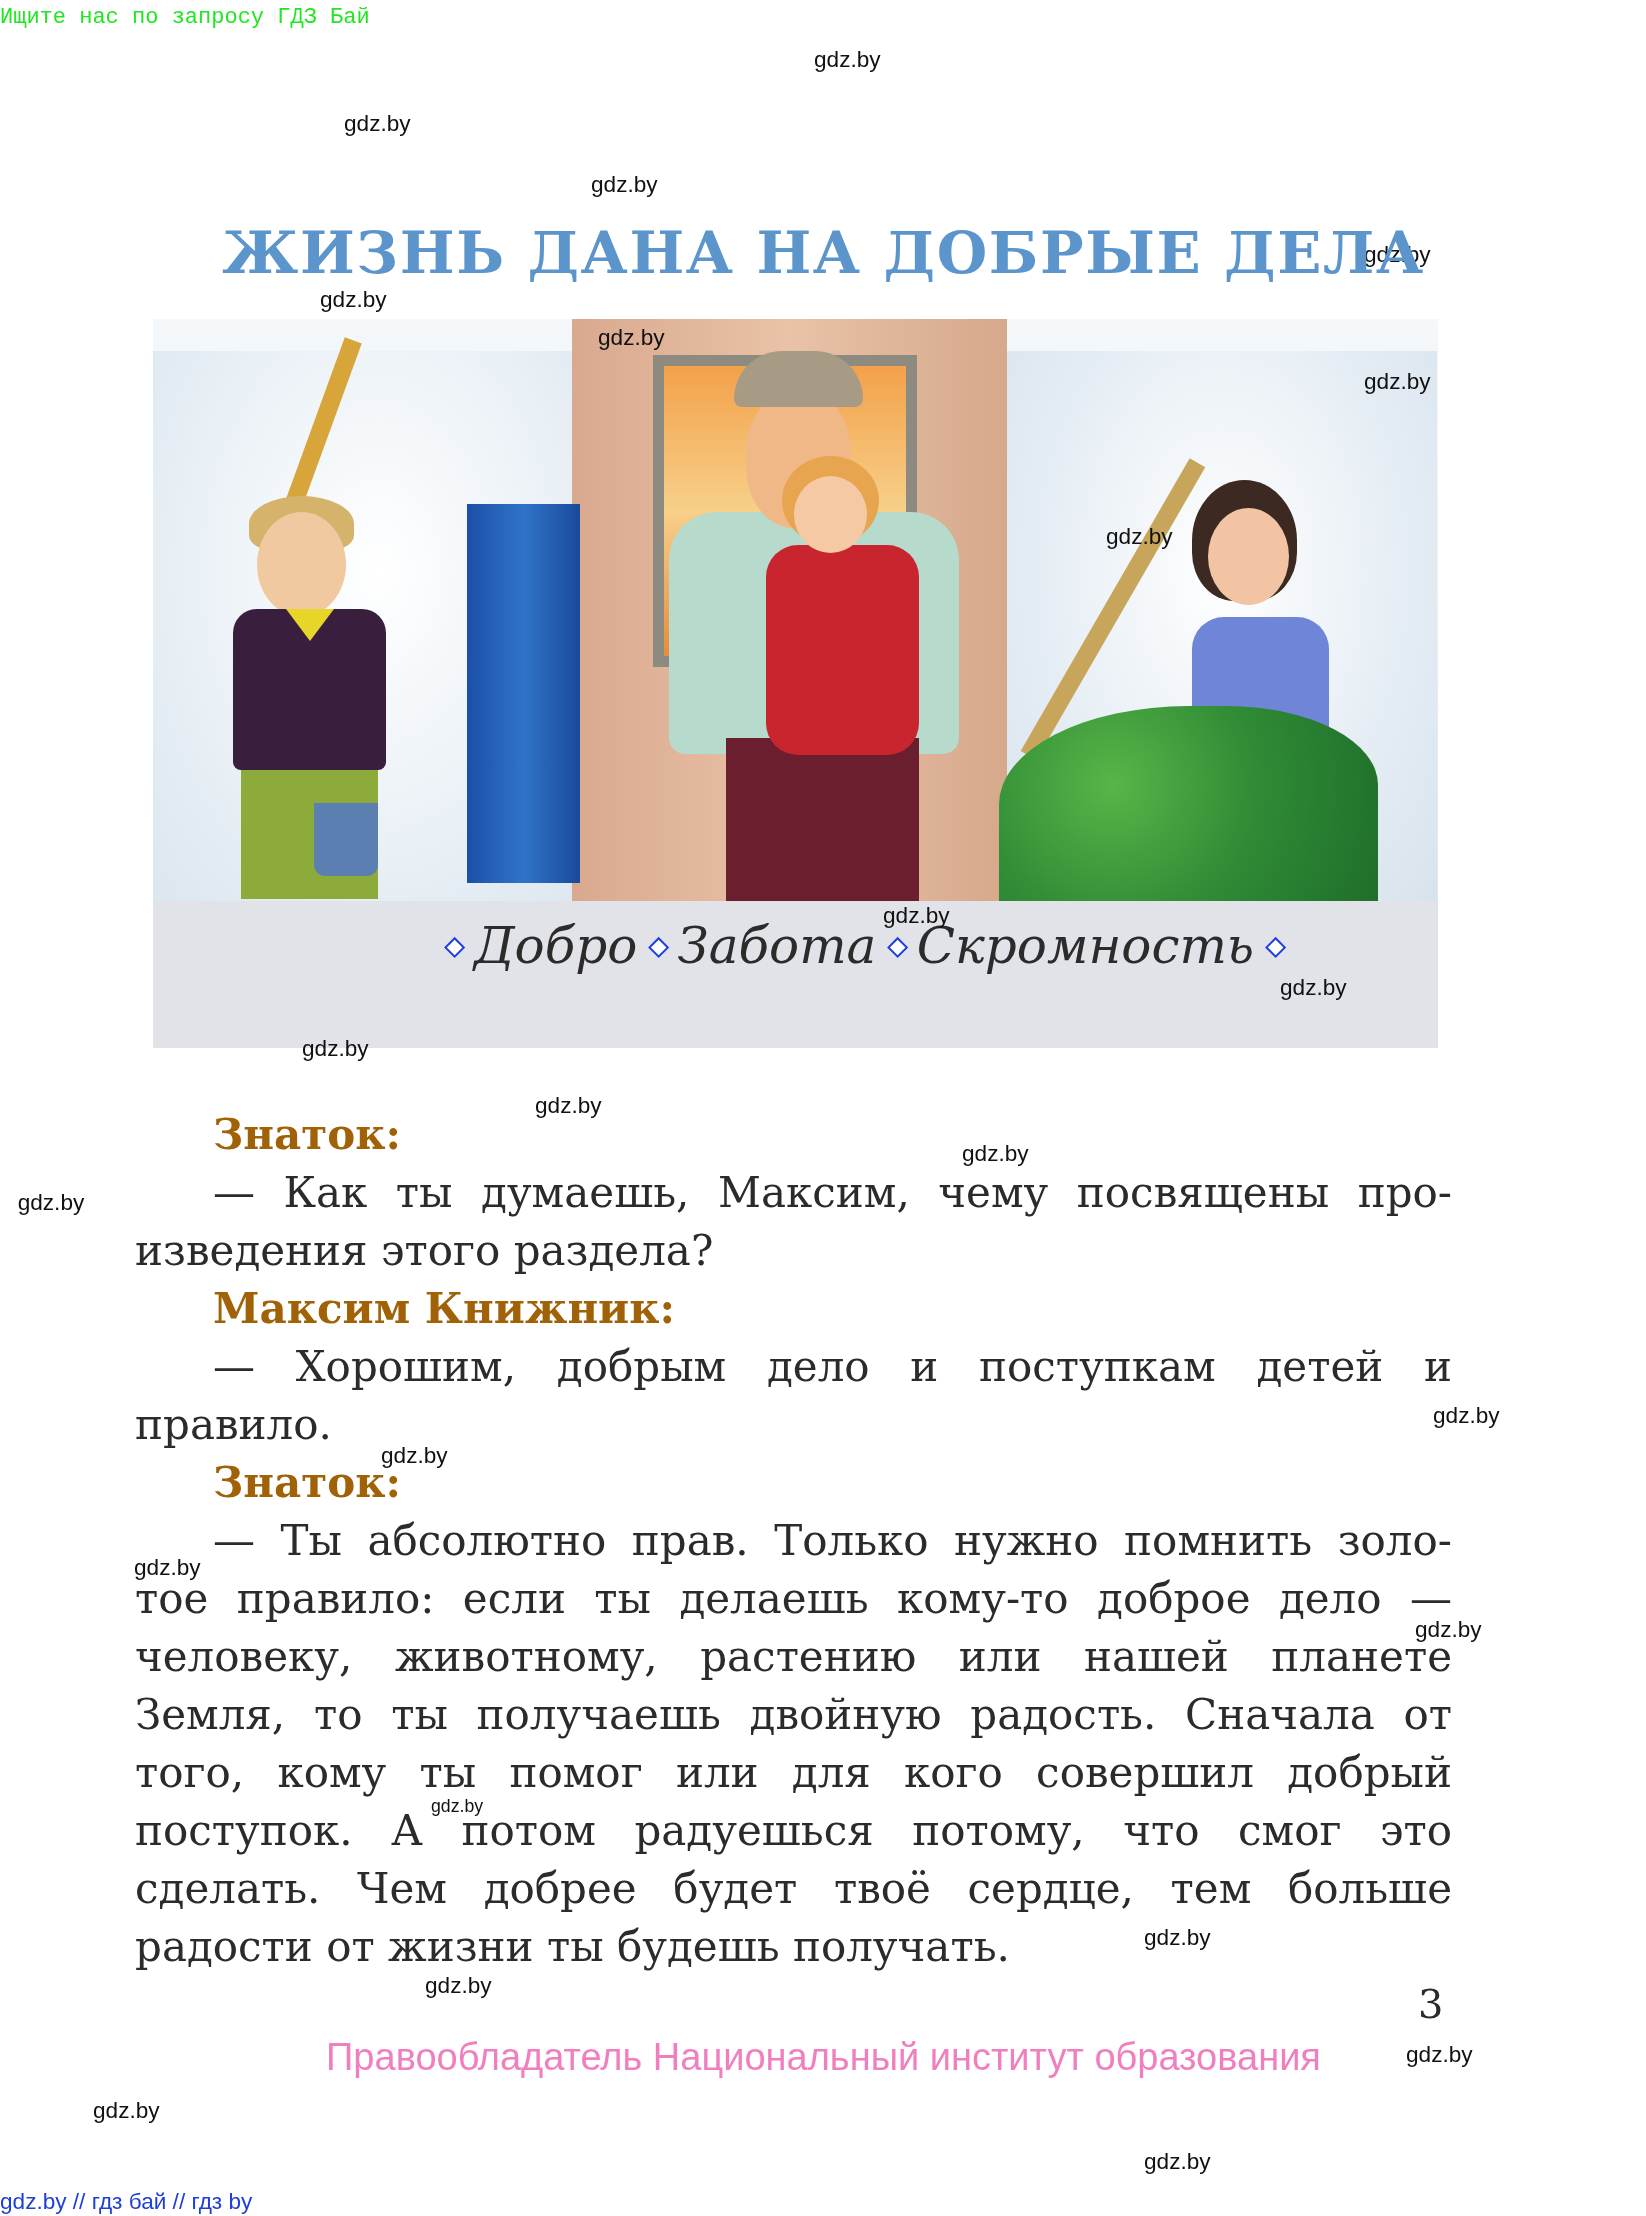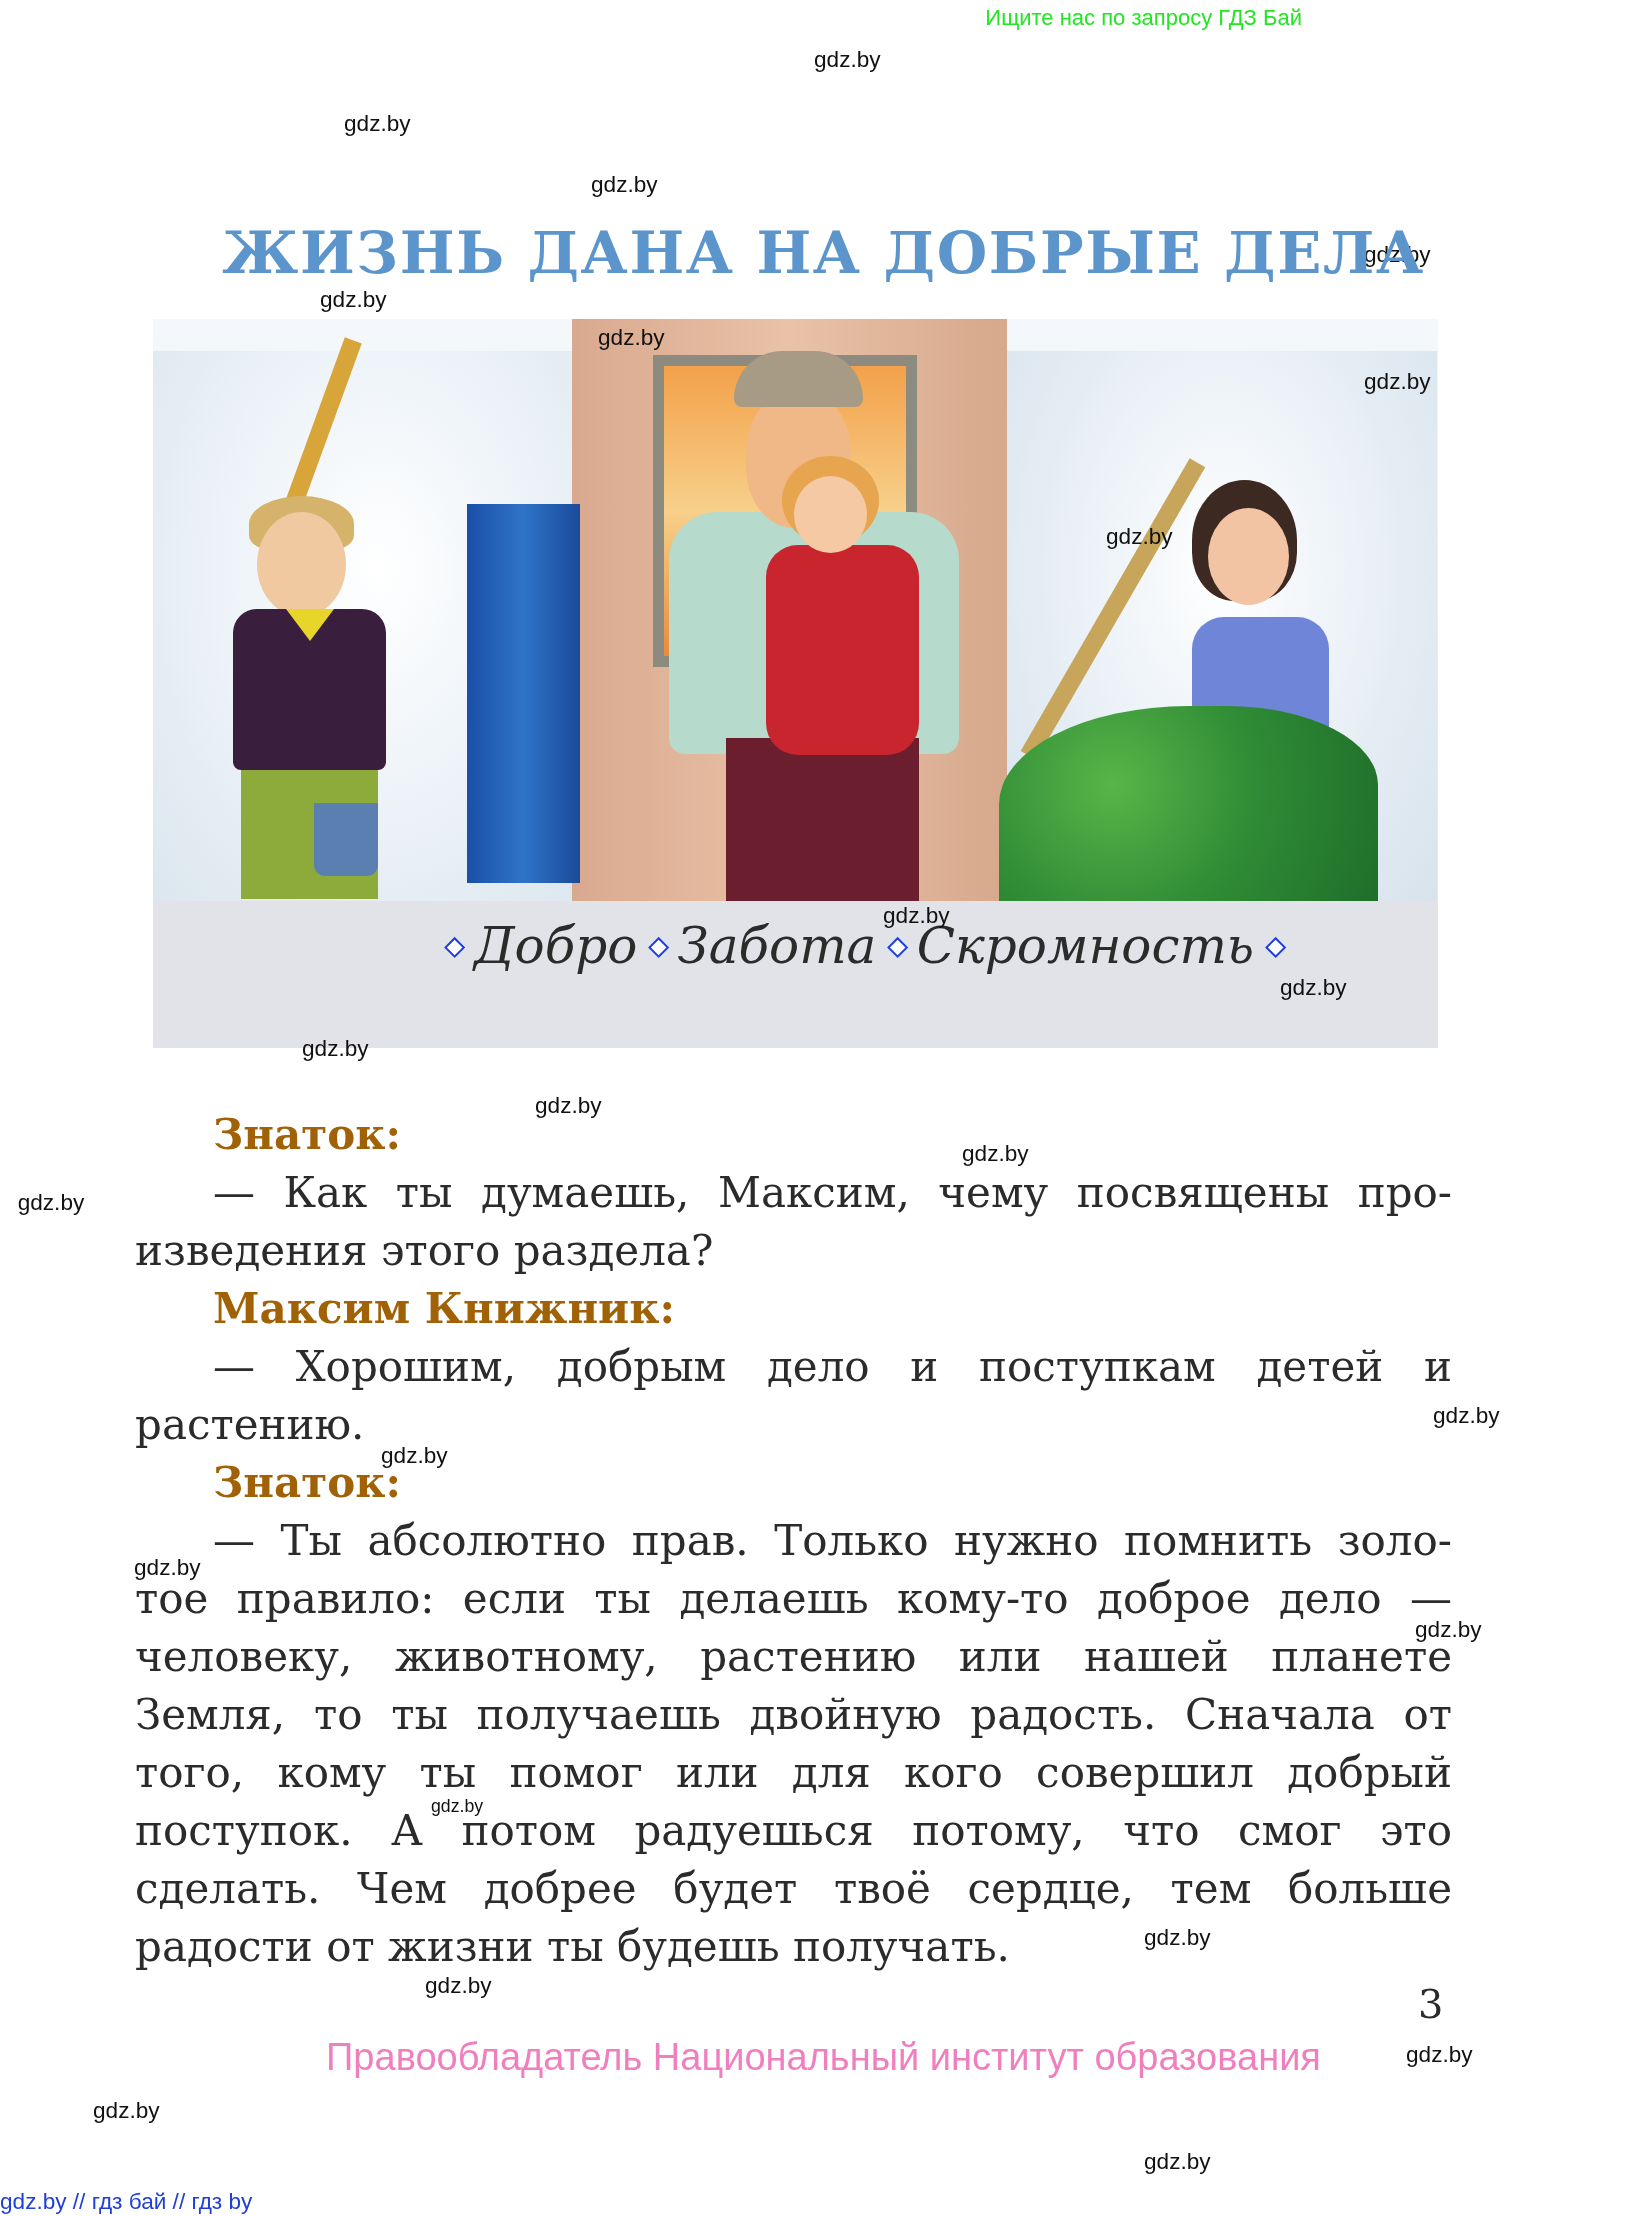--- a/index.html
+++ b/index.html
@@ -1,18 +1,18 @@
 <!DOCTYPE html>
 <html style="font-size:13px"><head>
 <meta charset="utf-8">
 <style>
   html, body { margin:0; padding:0; background:#ffffff; }
   body { width:1647px; height:2216px; position:relative; overflow:hidden; font-family:"DejaVu Serif", serif; }
   .abs { position:absolute; }
-  .top-banner { left:0; width:1302px; top:4.8px; text-align:right; color:#22e622; font-family:Liberation Sans, sans-serif; font-size:22px; }
+  .top-banner { left:0; width:1302px; top:4.8px; text-align:left; color:#22e622; font-family:Liberation Mono, monospace; font-size:22px; }
   .wm { position:absolute; font-family:"Liberation Sans", sans-serif; font-size:22.6px; color:#111; white-space:nowrap; }
   .title { left:0; width:1647px; top:219px; text-align:center; color:#5b95cb; font-family:"DejaVu Serif", serif; font-weight:bold; font-size:58px; letter-spacing:1.6px; }
   .illus { left:153px; top:319px; width:1285px; height:584px; overflow:hidden;
            background:linear-gradient(180deg,#f4f8fb 0%,#e6eef5 60%,#dfe9f1 100%); }
   .panel-left { position:absolute; left:0; top:32px; width:451px; height:551px;
            background:radial-gradient(ellipse at 50% 40%,#ffffff 0%,#e9f0f6 60%,#dbe6ee 100%); }
   .panel-mid { position:absolute; left:419px; top:0; width:435px; height:584px;
            background:linear-gradient(90deg,#d9a98f 0%,#e9c2a7 50%,#d6a88c 100%); }
   .window { position:absolute; left:500px; top:36px; width:242px; height:290px; border:11.3px solid #8d8a80;
            background:linear-gradient(180deg,#f3a14a 0%,#f7d08a 50%,#e98b3a 100%); }
@@ -121,21 +121,21 @@
 <span class="wm" style="left:535px;top:1093px">gdz.by</span>
 <span class="wm" style="left:962px;top:1141px">gdz.by</span>
 <span class="wm" style="left:17.7px;top:1190px">gdz.by</span>
 
 <div class="abs body-text" style="top:1106px">
   <span class="speaker">Знаток:</span>
   <span class="line indent">— Как ты думаешь, Максим, чему посвящены про-</span>
   <span class="line last">изведения этого раздела?</span>
   <span class="speaker">Максим Книжник:</span>
   <span class="line indent">— Хорошим, добрым дело и поступкам детей и</span>
-  <span class="line last">растению.</span>
+  <span class="line last">правило.</span>
   <span class="speaker">Знаток:</span>
   <span class="line indent">— Ты абсолютно прав. Только нужно помнить золо-</span>
   <span class="line">тое правило: если ты делаешь кому-то доброе дело —</span>
   <span class="line">человеку, животному, растению или нашей планете</span>
   <span class="line">Земля, то ты получаешь двойную радость. Сначала от</span>
   <span class="line">того, кому ты помог или для кого совершил добрый</span>
   <span class="line">поступок. А потом радуешься потому, что смог это</span>
   <span class="line">сделать. Чем добрее будет твоё сердце, тем больше</span>
   <span class="line last">радости от жизни ты будешь получать.</span>
 </div>

